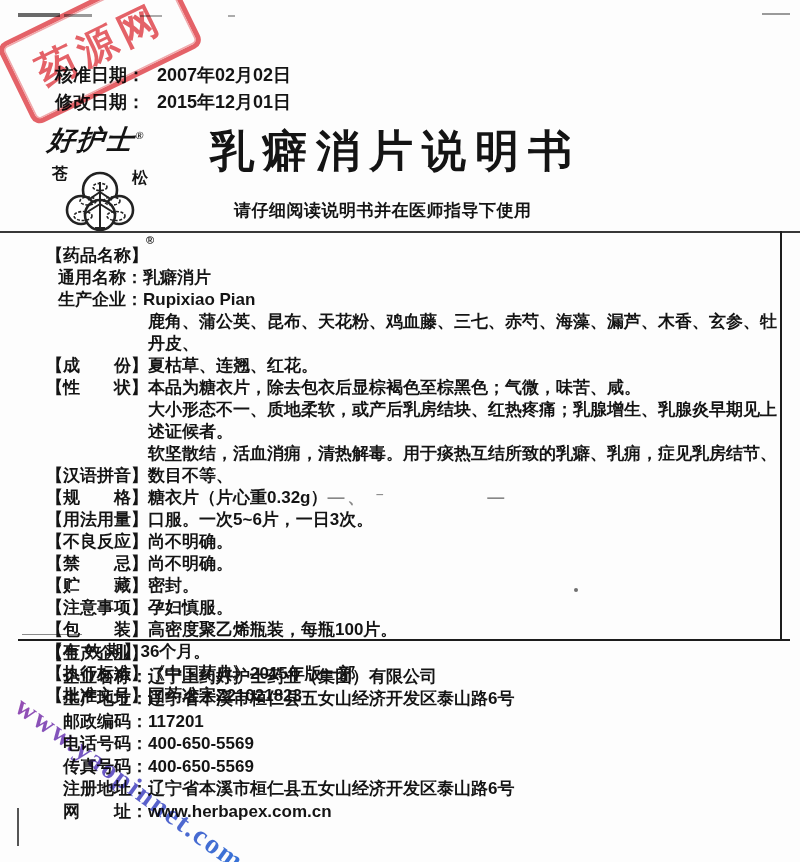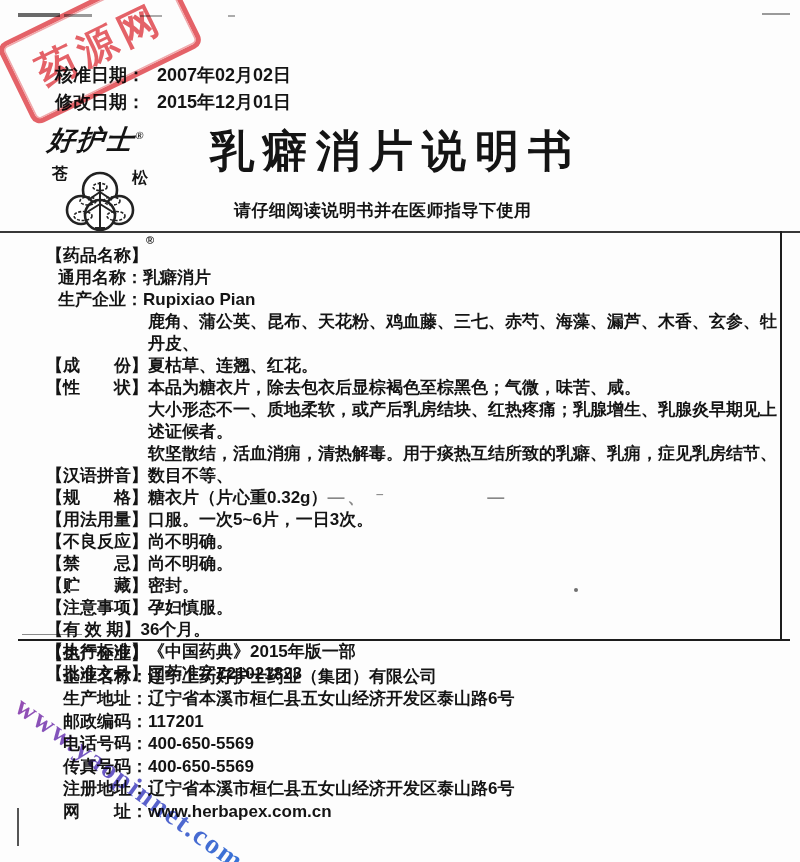--- a/index.html
+++ b/index.html
@@ -226,20 +226,26 @@
         </span>
     </div>
 
     <div class="frow">
       <span class="flabel">【注意事项】</span>
       <span class="fvalue">
           <div>孕妇慎服。</div>
         </span>
     </div>
 
+    <div class="frow">
+      <span class="flabel">【包　　装】</span>
+      <span class="fvalue">
+          <div>高密度聚乙烯瓶装，每瓶100片。</div>
+        </span>
+    </div>
 
     <div class="frow">
       <span class="flabel">【有 效 期】</span>
       <span class="fvalue">
           <div>36个月。</div>
         </span>
     </div>
 
     <div class="frow">
       <span class="flabel">【执行标准】</span>

